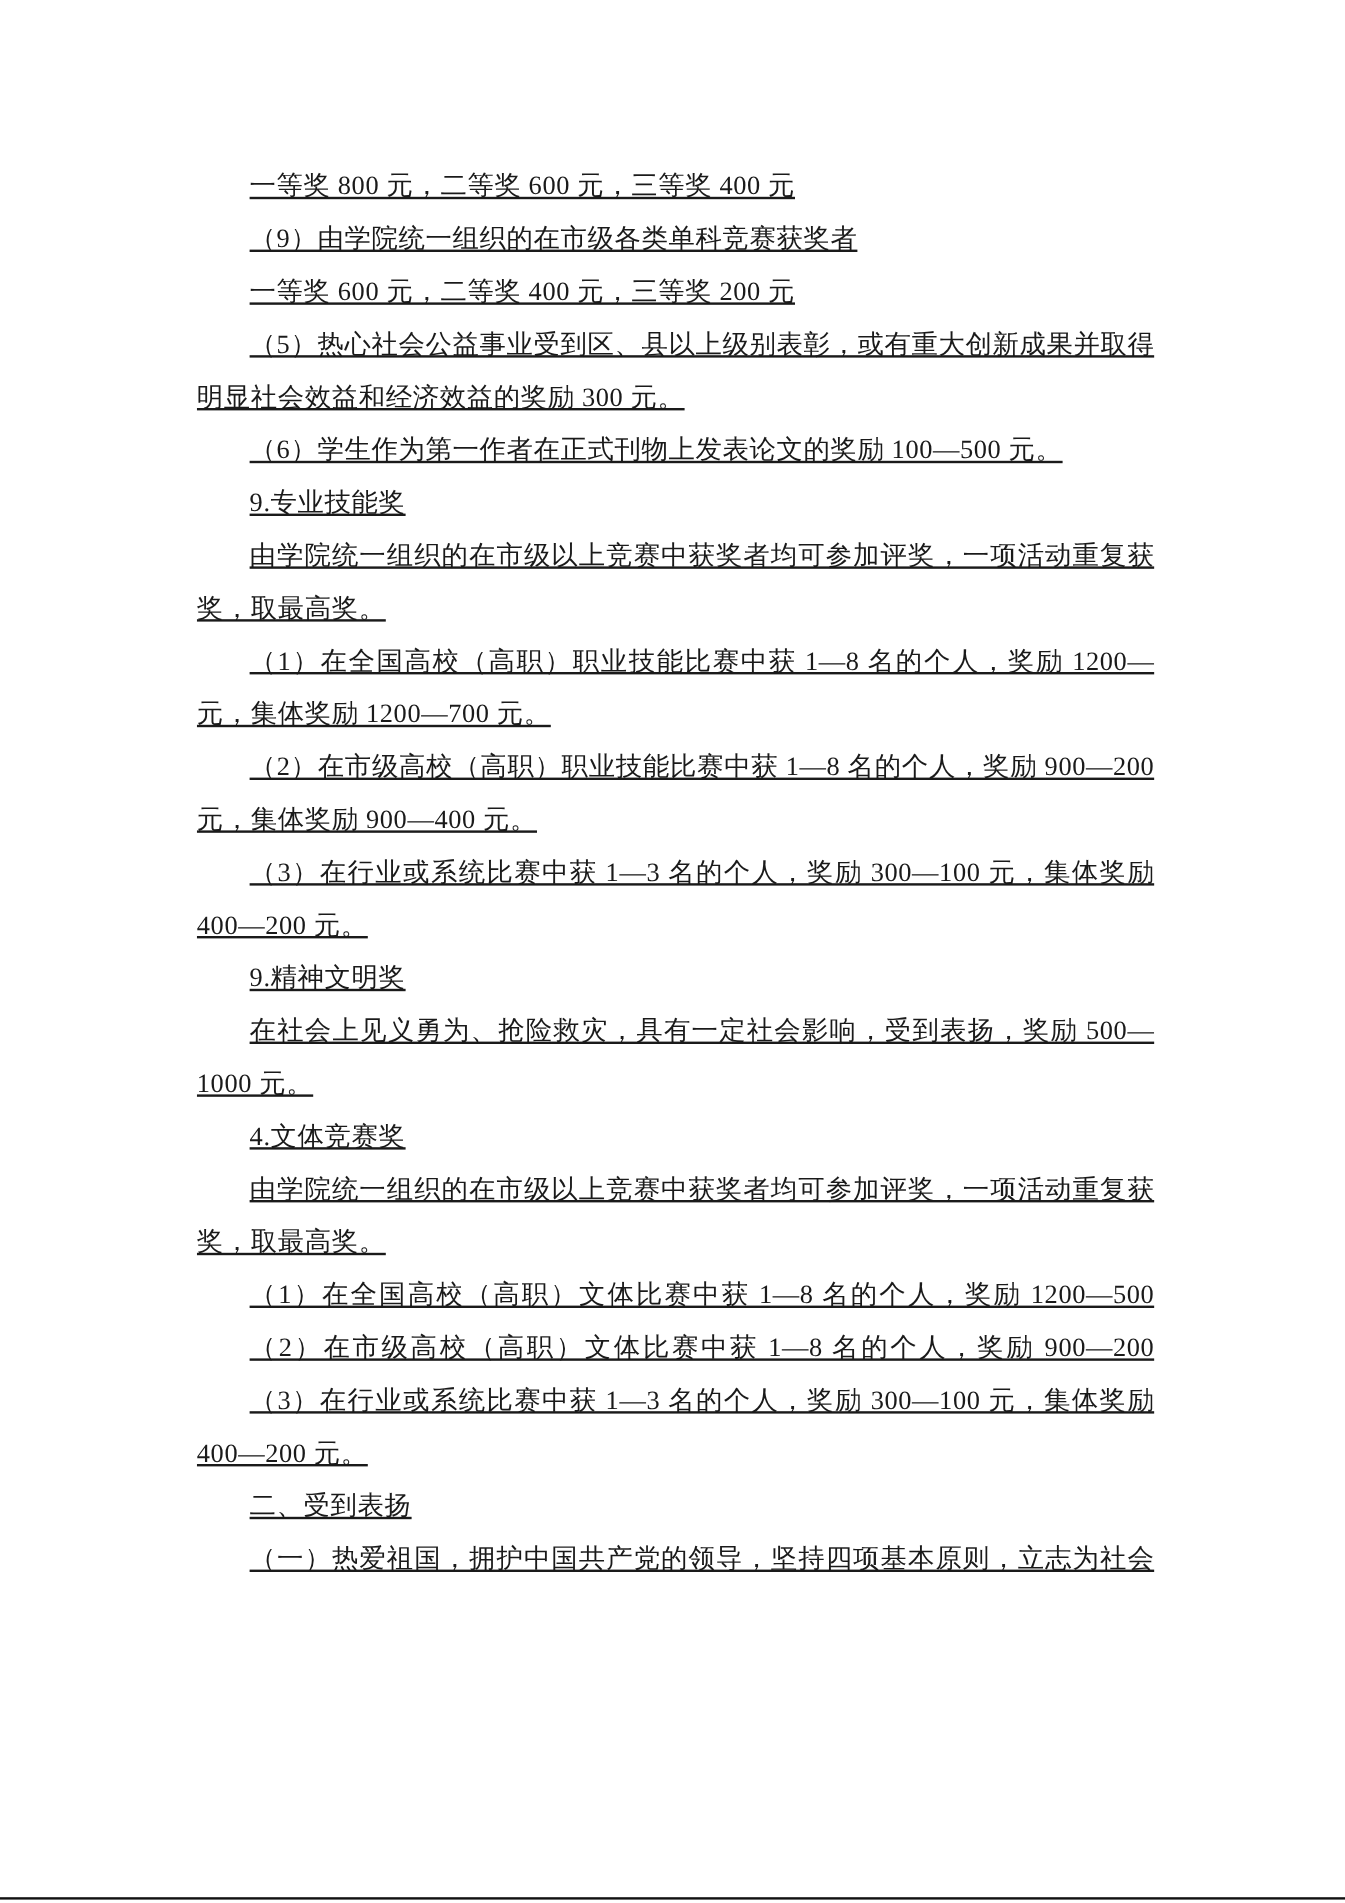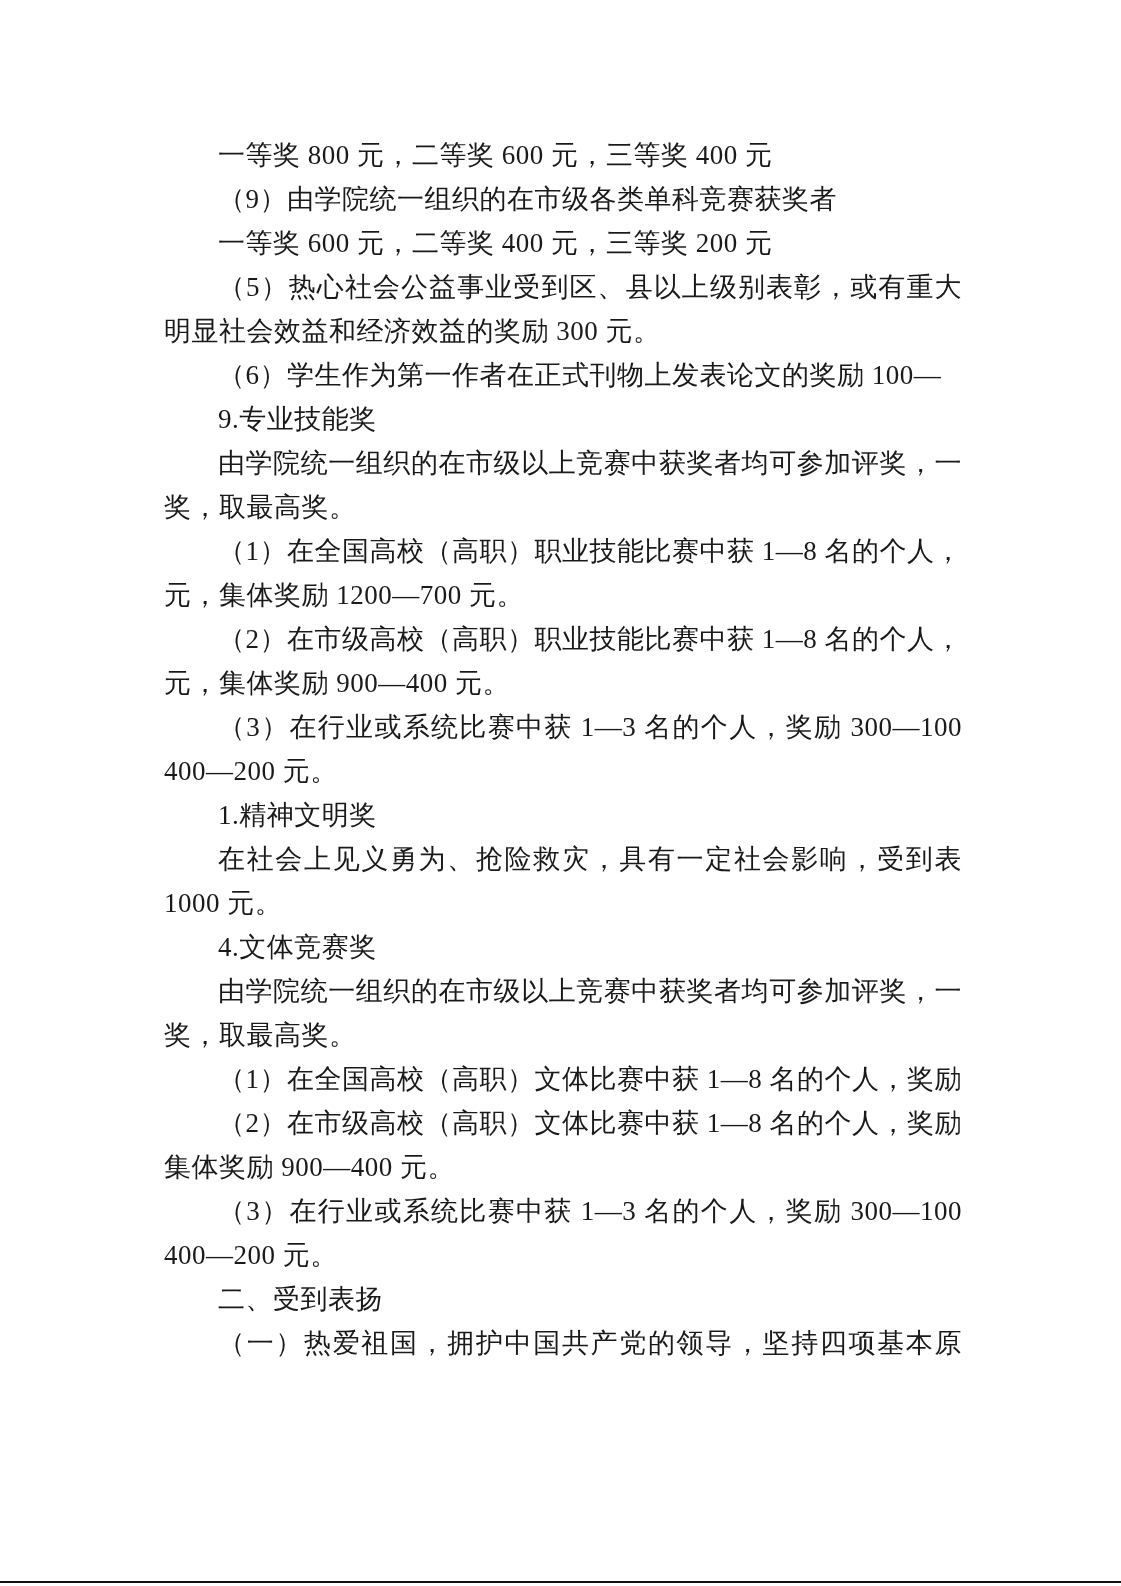--- a/index.html
+++ b/index.html
@@ -17,24 +17,25 @@
   }
   .doc-page {
     position: absolute;
     left: 164px;
     top: 133px;
     width: 798px;
   }
   .ln {
     height: 44px;
     line-height: 44px;
-    font-size: 27px;
+    font-size: 22px;
     white-space: pre-wrap;
     overflow: hidden;
     letter-spacing: 0.5px;
+    text-decoration: underline;
   }
   .ind {
     text-indent: 2em;
   }
   .jf {
     text-align: justify;
     text-align-last: justify;
   }
   .bottom-rule {
     position: absolute;
@@ -57,28 +58,27 @@
   <div class="ln ind">（6）学生作为第一作者在正式刊物上发表论文的奖励 100—500 元。</div>
   <div class="ln ind">9.专业技能奖</div>
   <div class="ln ind jf">由学院统一组织的在市级以上竞赛中获奖者均可参加评奖，一项活动重复获</div>
   <div class="ln">奖，取最高奖。</div>
   <div class="ln ind jf">（1）在全国高校（高职）职业技能比赛中获 1—8 名的个人，奖励 1200—500</div>
   <div class="ln">元，集体奖励 1200—700 元。</div>
   <div class="ln ind jf">（2）在市级高校（高职）职业技能比赛中获 1—8 名的个人，奖励 900—200</div>
   <div class="ln">元，集体奖励 900—400 元。</div>
   <div class="ln ind jf">（3）在行业或系统比赛中获 1—3 名的个人，奖励 300—100 元，集体奖励</div>
   <div class="ln">400—200 元。</div>
-  <div class="ln ind">1.精神文明奖</div>
+  <div class="ln ind">9.精神文明奖</div>
   <div class="ln ind jf">在社会上见义勇为、抢险救灾，具有一定社会影响，受到表扬，奖励 500—</div>
   <div class="ln">1000 元。</div>
   <div class="ln ind">4.文体竞赛奖</div>
   <div class="ln ind jf">由学院统一组织的在市级以上竞赛中获奖者均可参加评奖，一项活动重复获</div>
   <div class="ln">奖，取最高奖。</div>
   <div class="ln ind jf">（1）在全国高校（高职）文体比赛中获 1—8 名的个人，奖励 1200—500 元，</div>
   <div class="ln ind jf">（2）在市级高校（高职）文体比赛中获 1—8 名的个人，奖励 900—200 元，</div>
-  <div class="ln">集体奖励 900—400 元。</div>
   <div class="ln ind jf">（3）在行业或系统比赛中获 1—3 名的个人，奖励 300—100 元，集体奖励</div>
   <div class="ln">400—200 元。</div>
   <div class="ln ind">二、受到表扬</div>
   <div class="ln ind jf">（一）热爱祖国，拥护中国共产党的领导，坚持四项基本原则，立志为社会</div>
 </div>
 
 <div class="bottom-rule"></div>
 
 </body></html>

